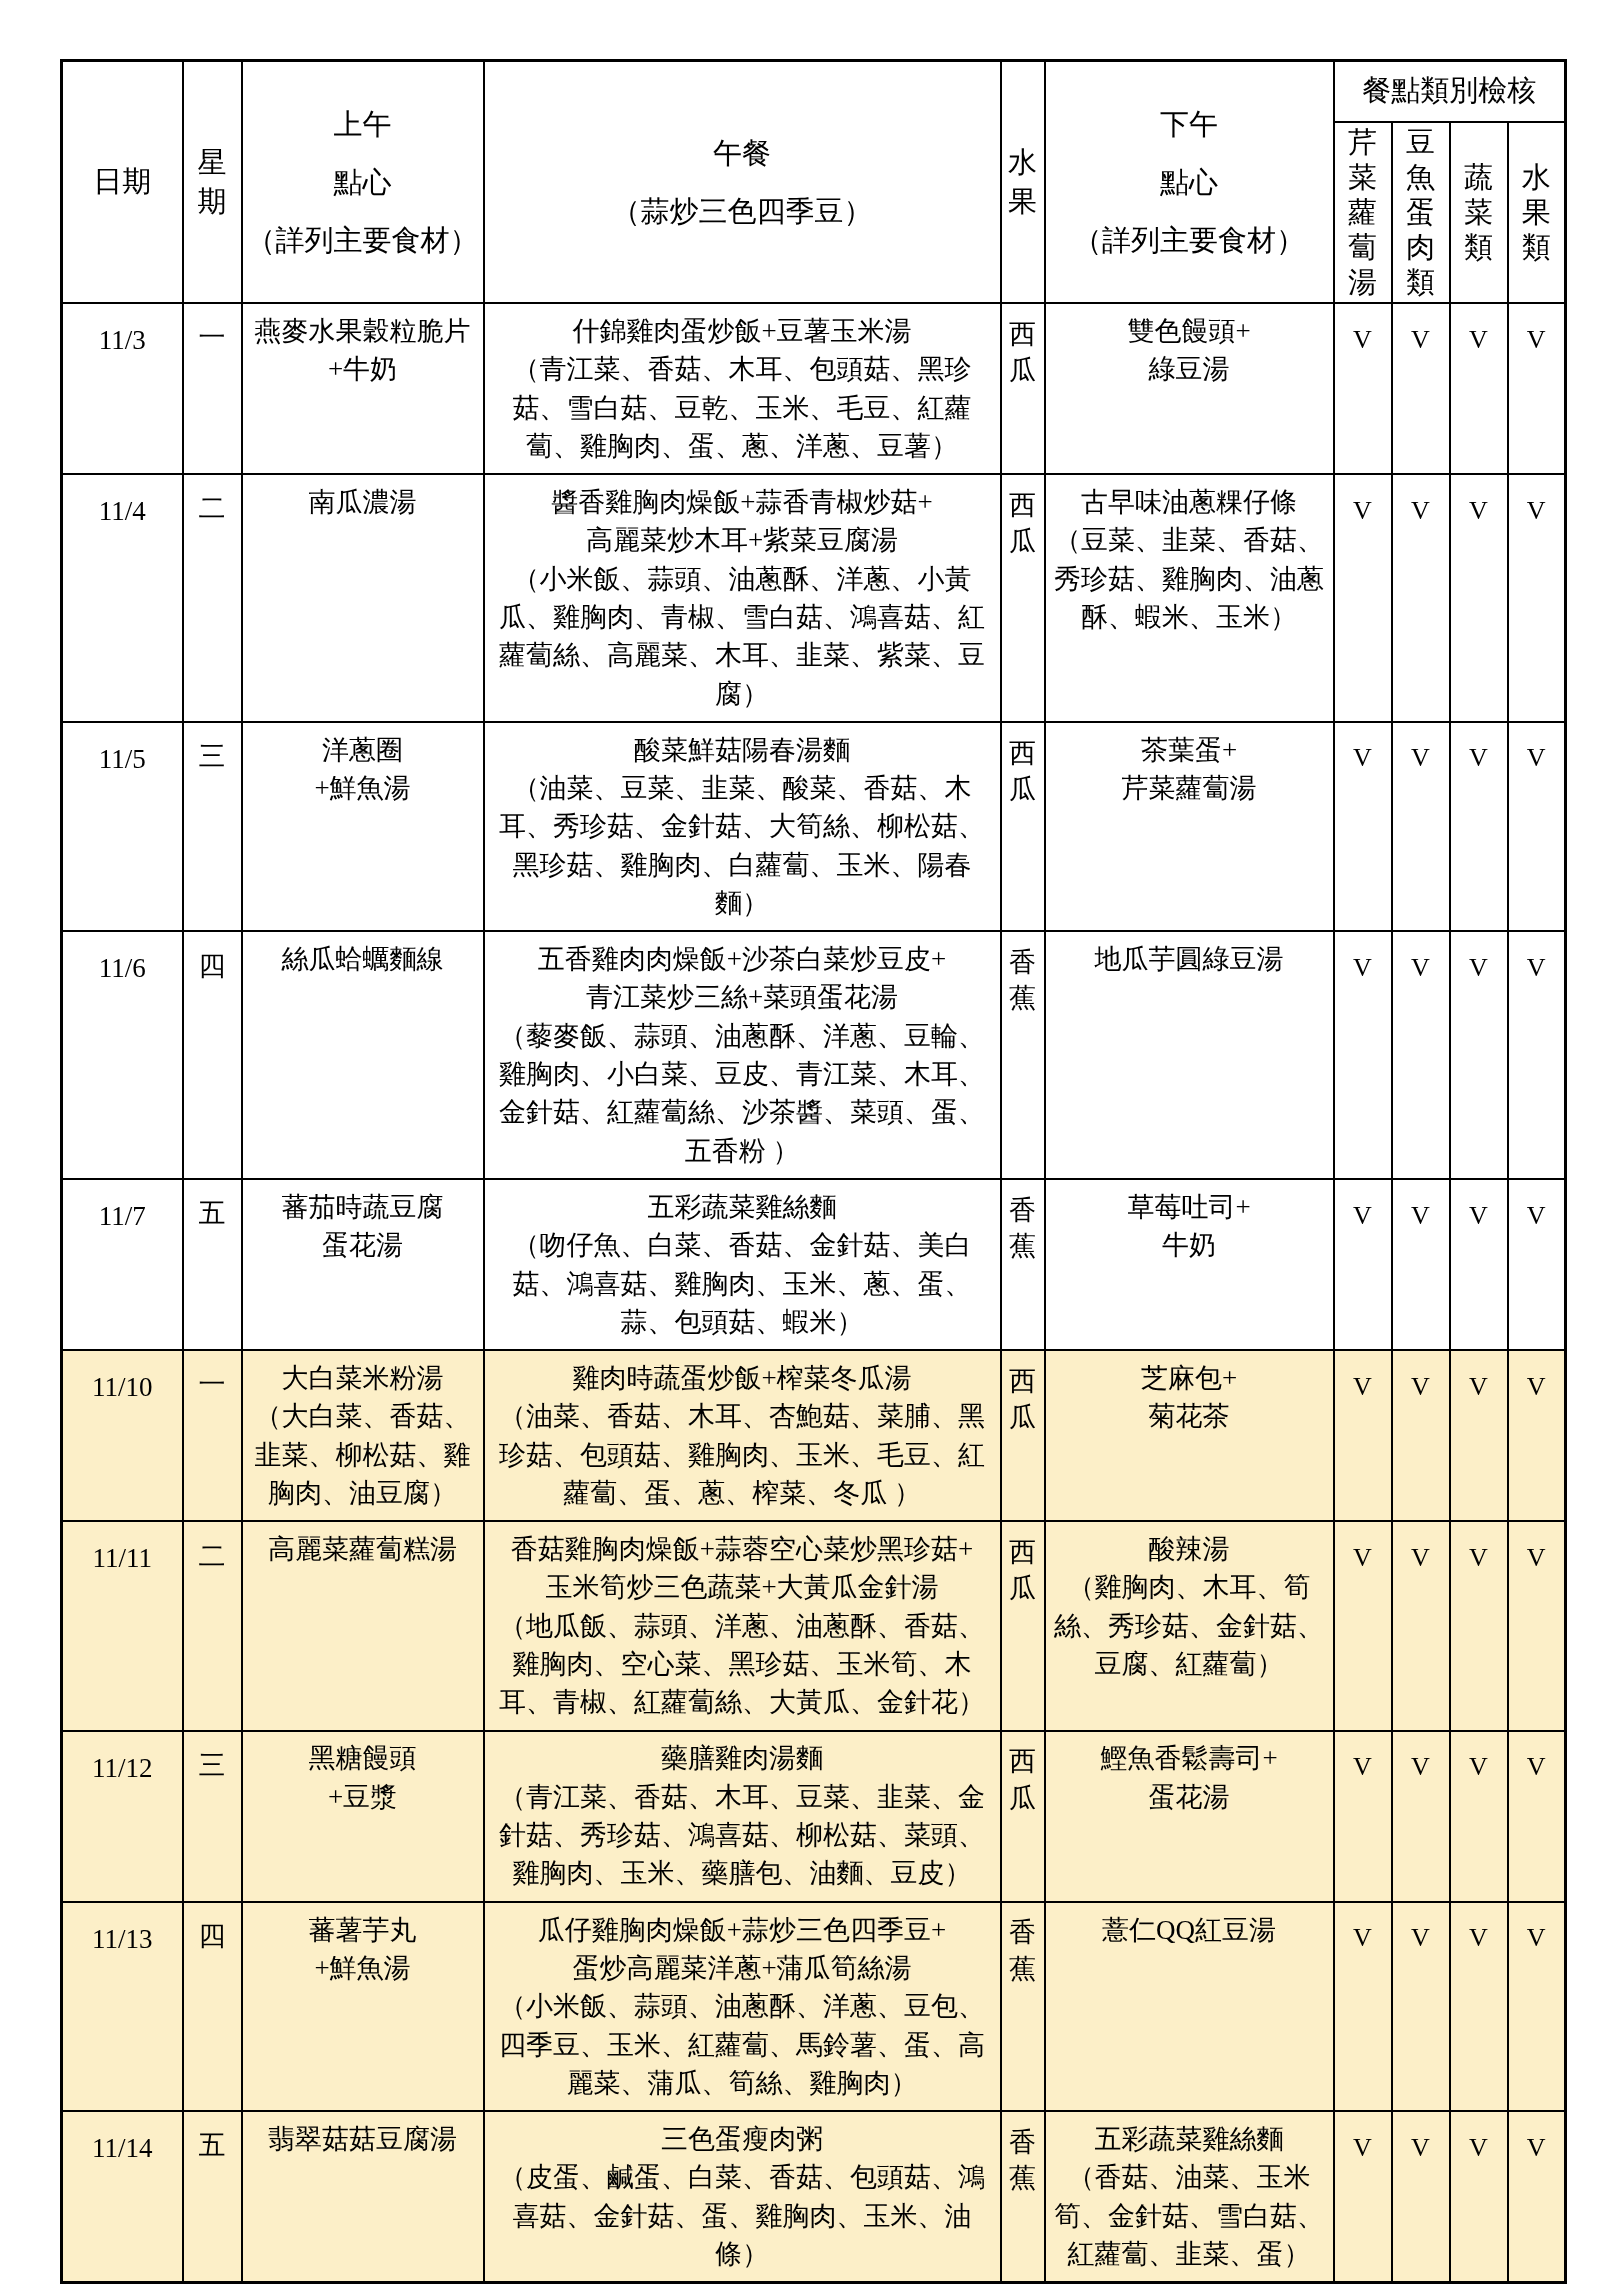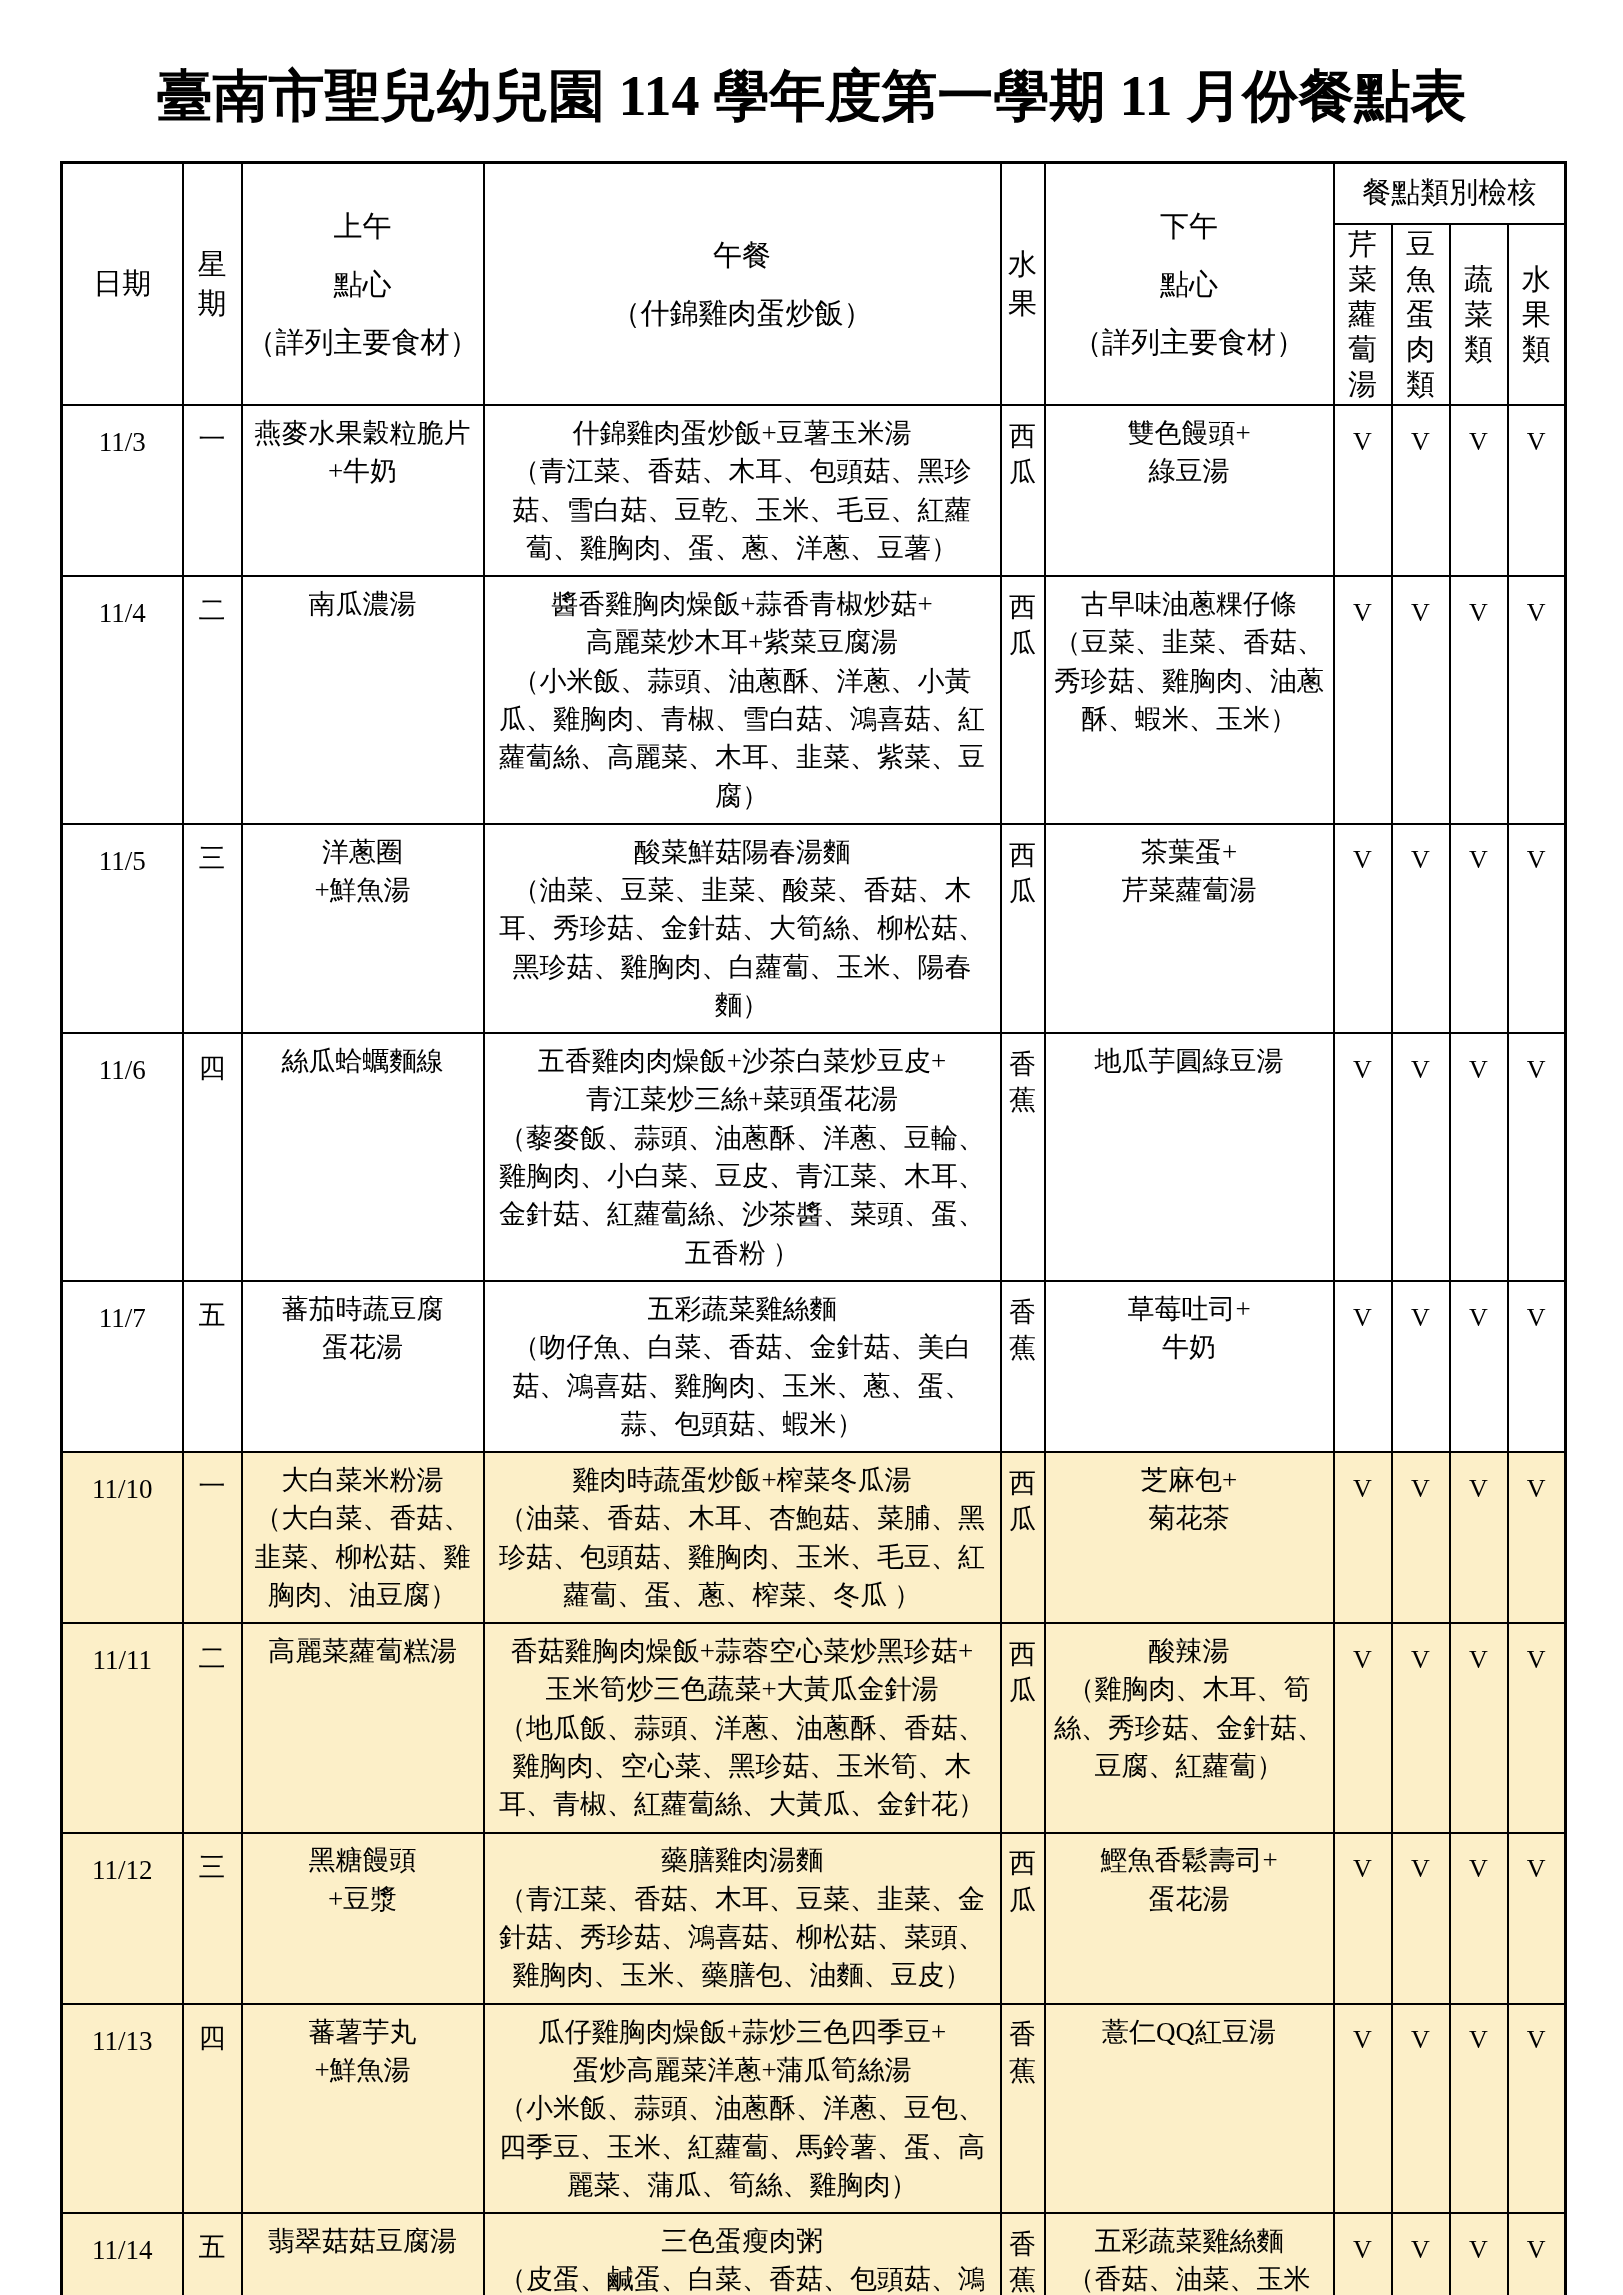--- a/index.html
+++ b/index.html
@@ -39,21 +39,20 @@
   td.col-week { padding-top:14.4px; }
   td.col-fruit { padding:11.8px 1.3px;margin-top:32px; }
   td.col-check { padding-top:15.7px; }
   td.col-check span { font-size:26px; }
   tr.hl td { background:var(--hl, #fcefc8); }
 </style>
 </head>
 <body>
 
 <div class="page">
-  <h1>臺南市聖兒幼兒園 114 學年度第一學期 11 月份餐點表</h1>
 
   <table class="menu">
     <colgroup>
       <col style="width:121px">
         <col style="width:59px">
         <col style="width:242px">
       <col style="width:517px">
         <col style="width:44px">
         <col style="width:289px">
       <col style="width:58px">
@@ -62,21 +61,21 @@
         <col style="width:58px">
     </colgroup>
     <thead>
       <tr>
         <th rowspan="2">日期</th>
         <th rowspan="2"><span class="vtext">星期</span></th>
         <th rowspan="2" class="tall">上午
 點心
 （詳列主要食材）</th>
         <th rowspan="2" class="tall">午餐
-（什錦雞肉蛋炒飯）</th>
+（蒜炒三色四季豆）</th>
         <th rowspan="2"><span class="vtext">水果</span></th>
         <th rowspan="2" class="tall">下午
 點心
 （詳列主要食材）</th>
         <th colspan="4" class="check-group">餐點類別檢核</th>
       </tr>
       <tr>
         <th class="cat"><span class="vtext">芹菜蘿蔔湯</span></th>
         <th class="cat"><span class="vtext">豆魚蛋肉類</span></th>
         <th class="cat"><span class="vtext">蔬菜類</span></th>

